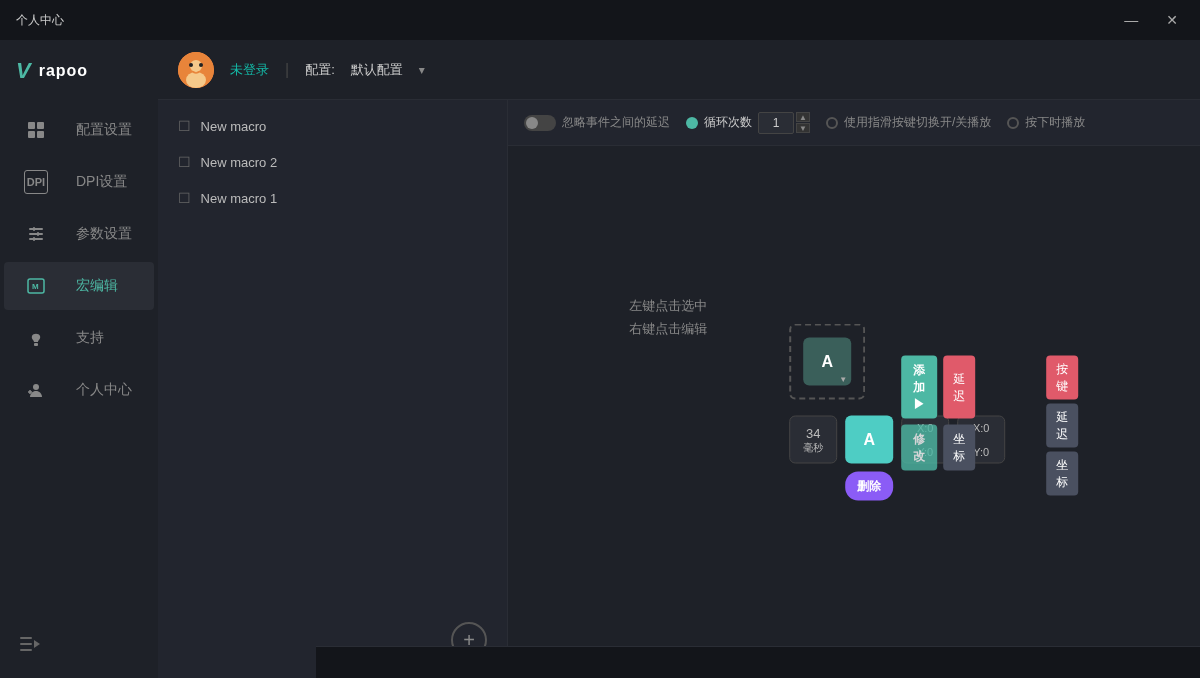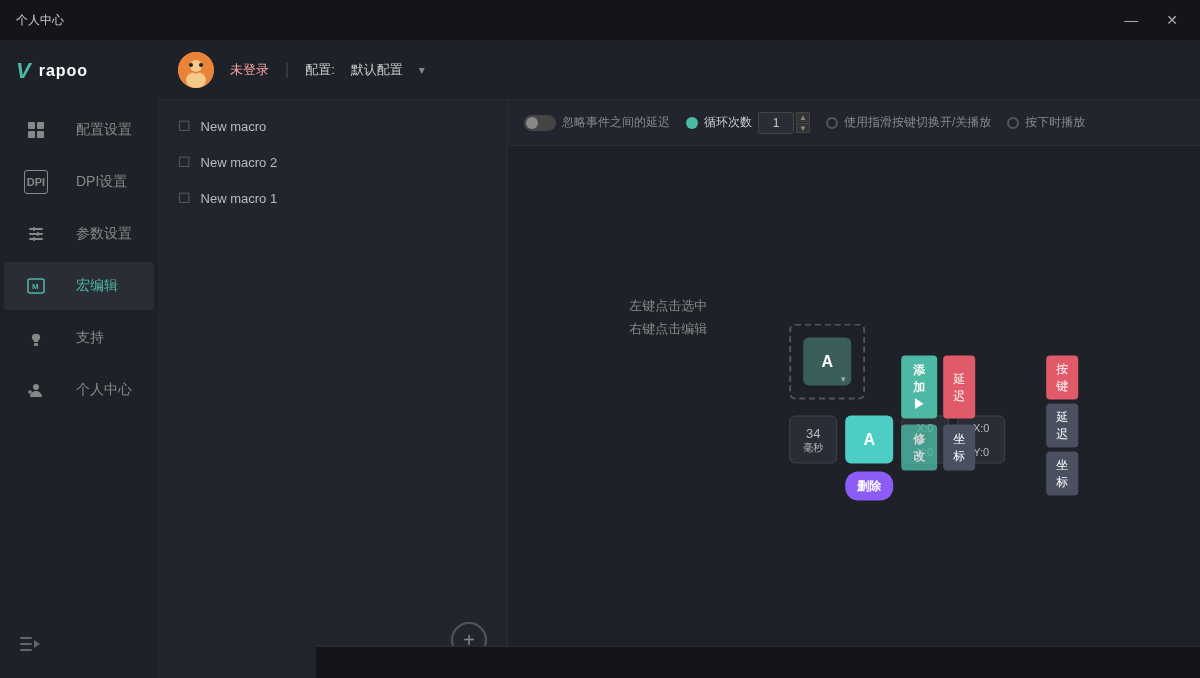--- a/index.html
+++ b/index.html
@@ -136,21 +136,21 @@
       border-radius: 50%;
       background: #ff8c42;
       display: flex;
       align-items: center;
       justify-content: center;
       font-size: 18px;
       overflow: hidden;
     }
     .header-user {
       font-size: 13px;
-      color: #fca5a5;
+      color: #14b8a6;
     }
     .header-divider {
       color: #444;
     }
     .header-config {
       font-size: 13px;
       color: #ccc;
     }
     .header-chevron {
       color: #888;

